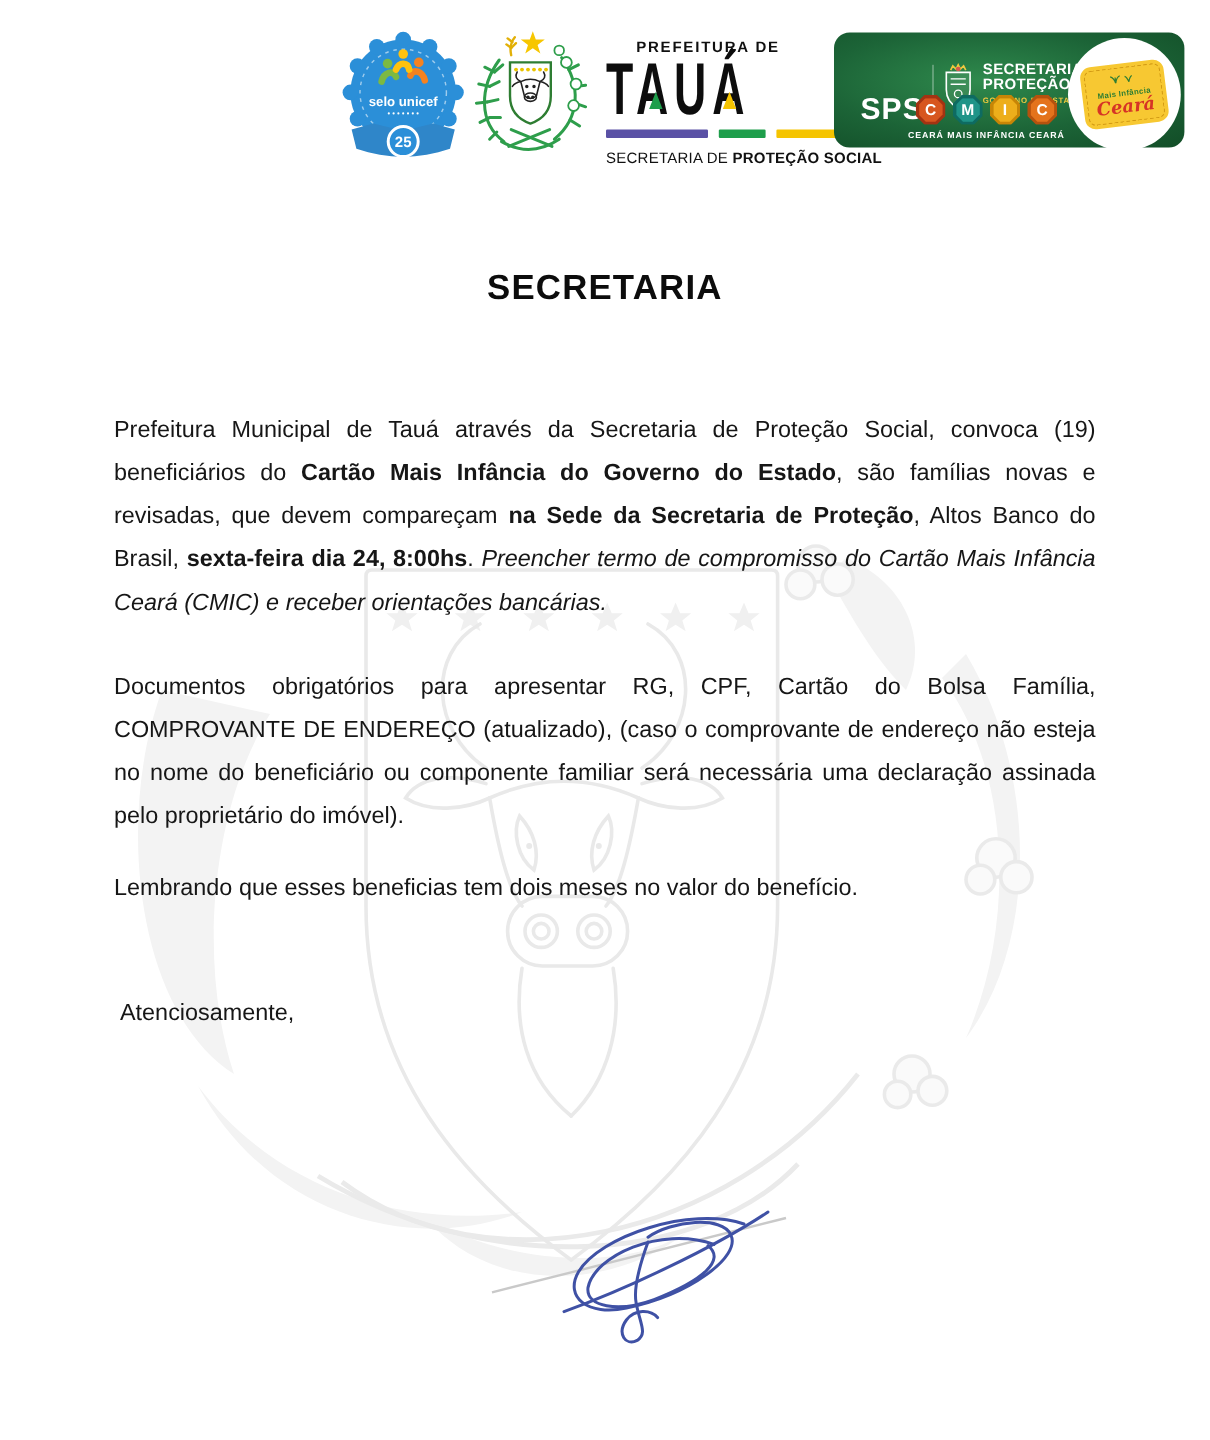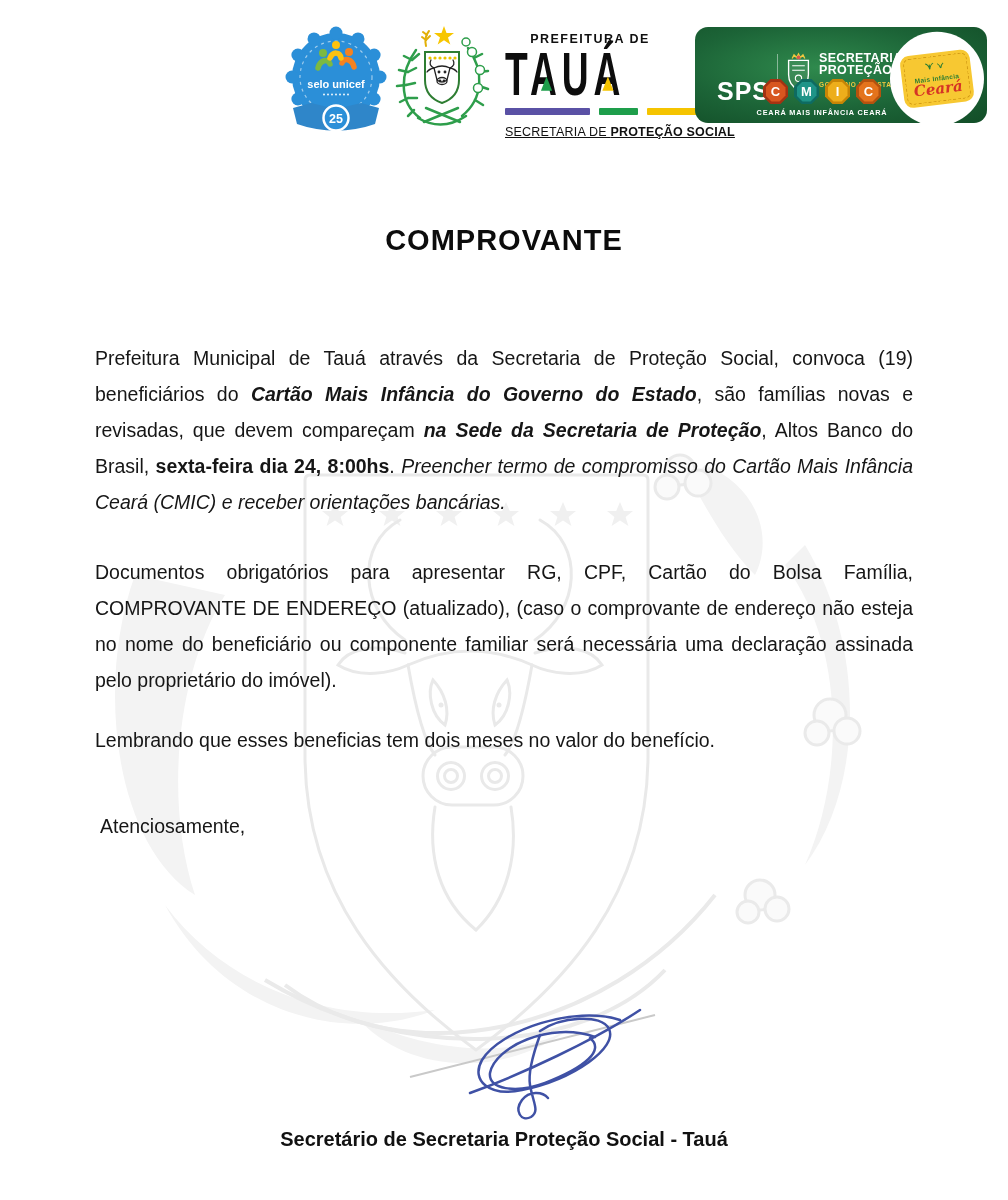--- a/index.html
+++ b/index.html
@@ -24,21 +24,21 @@
     font-stretch:condensed;
   }
   .tri{position:absolute;width:0;height:0;border-left:9px solid transparent;border-right:9px solid transparent;border-bottom:14px solid #1e9e4b;top:28px;}
   .tri.green{left:30%;}
   .tri.yellow{left:81%;border-bottom-color:#f5c400;}
   .brand-bars{display:flex;gap:9px;margin-top:8px;width:196px;}
   .bar{height:7px;border-radius:1px;}
   .bar.purple{width:88px;background:#5a51a5;}
   .bar.green{width:40px;background:#1e9e4b;}
   .bar.yellow{width:56px;background:#f5c400;}
-  .dept-line{margin-top:10px;font-size:12.5px;letter-spacing:0.2px;color:#111;white-space:nowrap;text-decoration:underline;}
+  .dept-line{margin-top:10px;font-size:12.5px;letter-spacing:0.2px;color:#111;white-space:nowrap;}
   .dept-line b{font-weight:bold;}
   
   .sps{
     position:absolute;left:695px;top:27px;width:292px;height:96px;border-radius:13px;
     background:radial-gradient(ellipse at 42% 42%, #2f8a4d 0%, #1c6437 55%, #124d27 100%);
   }
   .sps-row1{display:flex;align-items:center;gap:7px;padding:10px 0 0 22px;}
   .sps-acronym{color:#fff;font-weight:bold;font-size:25px;letter-spacing:1px;margin-top:40px;}
   .sps-divider{width:1px;height:36px;background:rgba(255,255,255,.45);}
   .sps-texts{line-height:12.5px;}
@@ -68,22 +68,22 @@
   .stamp-top{color:#2e7d32;font-size:6.5px;font-weight:bold;letter-spacing:.3px;margin-top:6px;}
   .stamp-script{color:#d63426;font-family:"DejaVu Serif", serif;font-style:italic;font-weight:bold;font-size:15px;line-height:15px;}
   
   .watermark{position:absolute;left:105px;top:425px;width:800px;height:660px;pointer-events:none;}
   
   .title{position:absolute;left:0;top:224px;width:100%;text-align:center;font-size:29px;font-weight:bold;letter-spacing:1px;color:#0c0c0c;}
   .para{position:absolute;left:95px;width:818px;font-size:19.5px;line-height:36px;text-align:justify;color:#161616;}
   .p1{top:320px;}
   .p2{top:534px;}
   .p3{top:702px;}
-  .closing{position:absolute;left:100px;top:815px;font-size:19.5px;color:#161616;}
-  .bi{font-weight:bold;font-style:italic;}
+  .closing{position:absolute;left:100px;top:833px;font-size:19.5px;color:#161616;}
+  .bi{font-weight:bold;}
   .b{font-weight:bold;}
   .i{font-style:italic;}
   
   .sig-svg{position:absolute;left:390px;top:1005px;width:290px;height:125px;}
   .sig-name{position:absolute;left:0;top:1093px;width:100%;text-align:center;font-size:20px;font-weight:bold;color:#111;}
   .sig-role{position:absolute;left:0;top:1128px;width:100%;text-align:center;font-size:20px;font-weight:bold;color:#111;}
 </style>
 </head>
 <body>
 
@@ -316,35 +316,34 @@
           <svg width="22" height="8" viewBox="0 0 22 8">
             <path d="M 5,8 q -1,-5 -4,-6 M 5,8 q 1,-5 4,-6 M 5,8 V 3 M 16,8 q -1,-4 -3,-5 M 16,8 q 1,-4 3,-5" stroke="#2e7d32" stroke-width="1" fill="none"></path>
           </svg>
           <span class="stamp-top">Mais Infância</span>
           <span class="stamp-script">Ceará</span>
         </div>
       </div>
     </div>
   </div>
 
-  <div class="title">COMPROVANTE</div>
+  <div class="title">SECRETARIA</div>
 
   <p class="para p1"><span>Prefeitura Municipal de Tauá através da Secretaria de Proteção Social, convoca (19) beneficiários do </span><span class="bi">Cartão Mais Infância do Governo do Estado</span><span>, são famílias novas e revisadas, que devem compareçam </span><span class="bi">na Sede da Secretaria de Proteção</span><span>, Altos Banco do Brasil, </span><span class="b">sexta-feira dia 24, 8:00hs</span><span>. </span><span class="i">Preencher termo de compromisso do Cartão Mais Infância Ceará (CMIC) e receber orientações bancárias.</span></p>
 
   <p class="para p3">Lembrando que esses beneficias tem dois meses no valor do benefício.</p>
 
   <p class="para p2">Documentos obrigatórios para apresentar RG, CPF, Cartão do Bolsa Família, COMPROVANTE DE ENDEREÇO (atualizado), (caso o comprovante de endereço não esteja no nome do beneficiário ou componente familiar será necessária uma declaração assinada pelo proprietário do imóvel).</p>
 
   <div class="closing">Atenciosamente,</div>
 
   <svg class="sig-svg" viewBox="0 0 290 125">
     <path d="M 20,72 L 265,10" stroke="#c9c9c9" stroke-width="2" fill="none"></path>
     <g fill="none" stroke="#3f51a5" stroke-width="2.5" stroke-linecap="round">
       <path d="M 230,15 C 185,0 110,25 92,55 C 80,76 100,92 132,85 C 185,74 228,42 219,24 C 212,8 170,12 150,26"></path>
       <path d="M 205,32 C 160,16 105,42 100,68 C 98,84 125,89 155,78 C 196,62 215,45 200,33"></path>
       <path d="M 80,88 C 130,70 205,35 250,5"></path>
       <path d="M 150,30 C 142,52 138,68 140,80 C 143,98 150,106 141,112 C 131,117 124,106 132,95 C 139,86 152,86 158,93"></path>
     </g>
   </svg>
 
-  <div class="sig-role">Secretário de Secretaria Proteção Social - Tauá</div>
 
 </div>
 
 </body></html>

